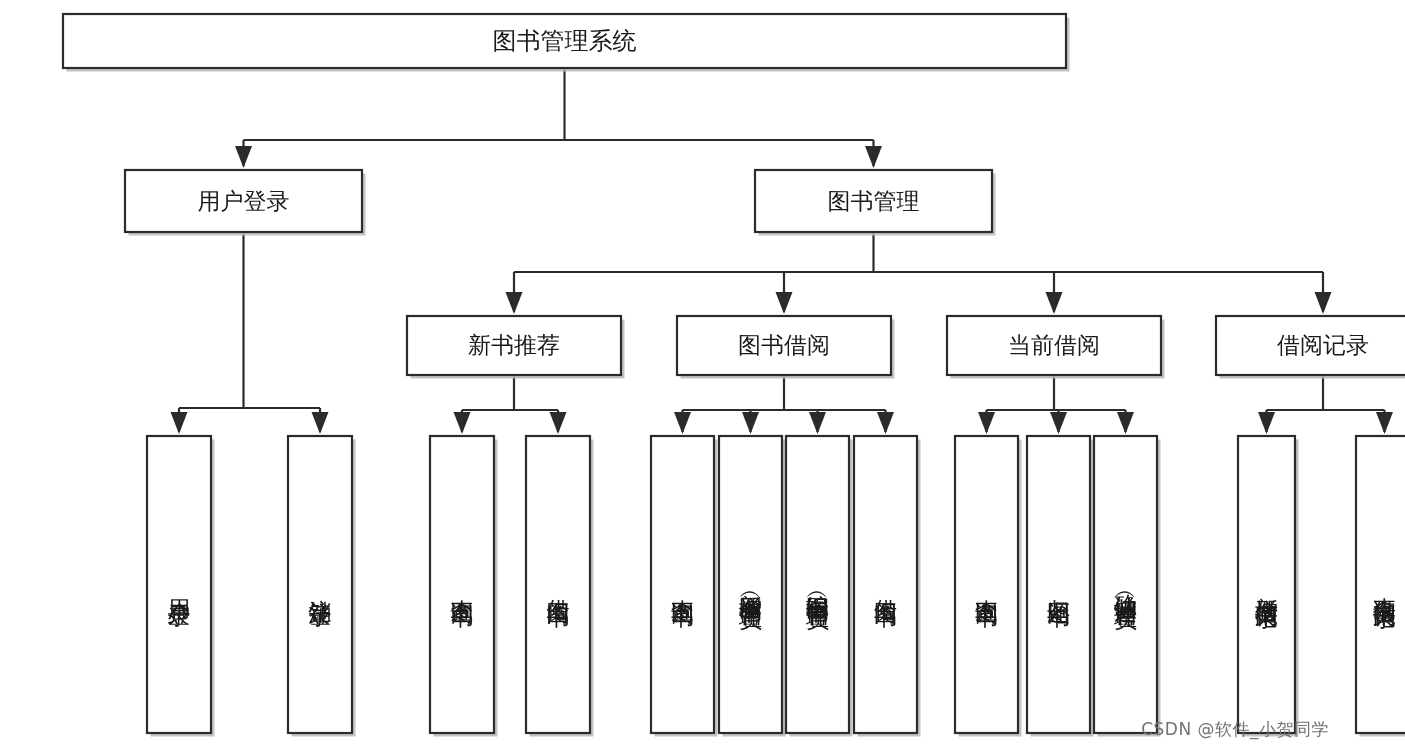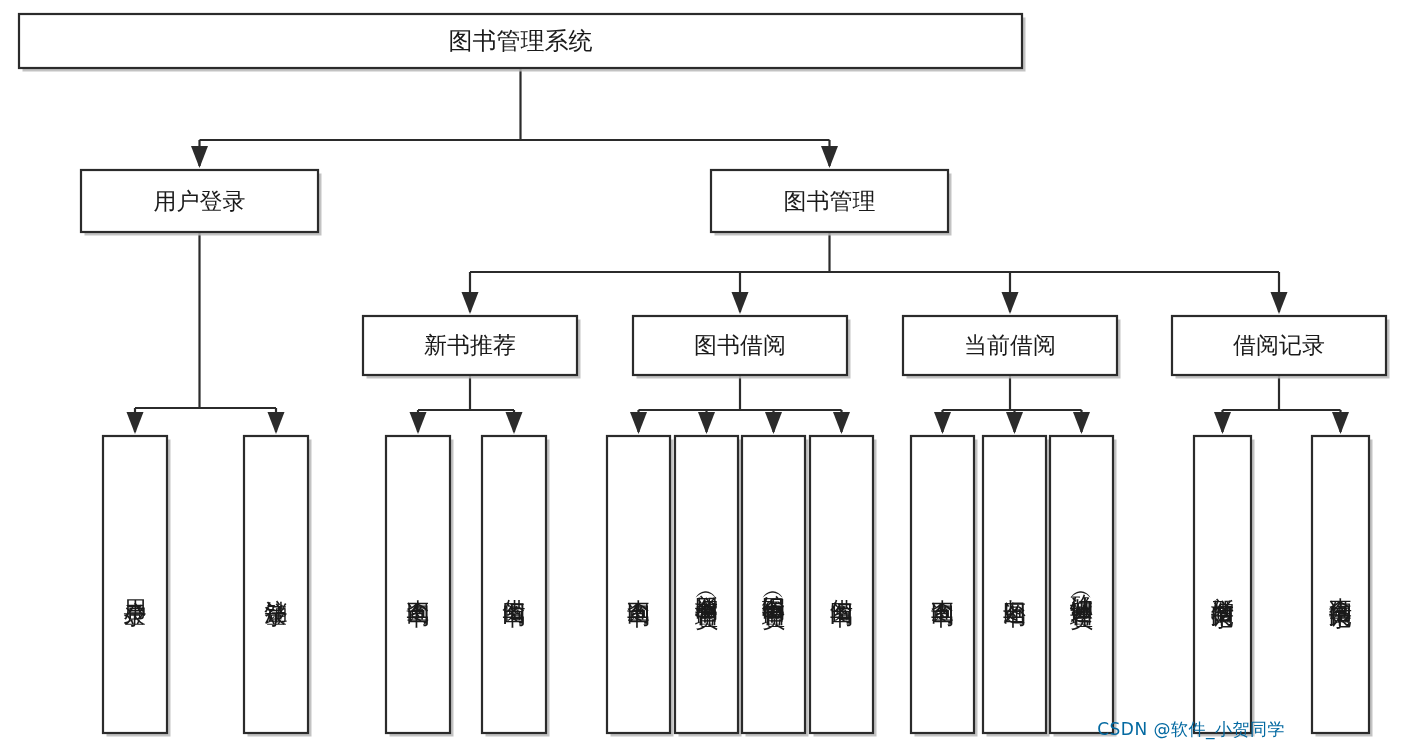--- a/index.html
+++ b/index.html
@@ -11,20 +11,21 @@
     width: 1405px;
     height: 747px;
     font-family: "DejaVu Sans", "Liberation Sans", sans-serif;
     overflow: hidden;
   }
   #diagram-root {
     position: relative;
     width: 1297px;
     height: 747px;
     background: #ffffff;
+    margin-left: 44px;
   }
   svg.diagram-canvas {
     position: absolute;
     top: 0;
     left: 0;
     width: 1405px;
     height: 747px;
   }
   .node-box {
     fill: #ffffff;
@@ -73,21 +74,21 @@
     color: #1a1a1a;
     letter-spacing: 2px;
     white-space: nowrap;
   }
   .watermark {
     position: absolute;
     right: 12px;
     bottom: 6px;
     font-family: "DejaVu Sans", "Liberation Sans", sans-serif;
     font-size: 17px;
-    color: #0369a1;
+    color: #737373;
     letter-spacing: 0.5px;
     white-space: nowrap;
   }
 </style>
 </head>
 <body>
 
 <div id="diagram-root">
 
   <svg class="diagram-canvas" viewBox="0 0 1405 747">

